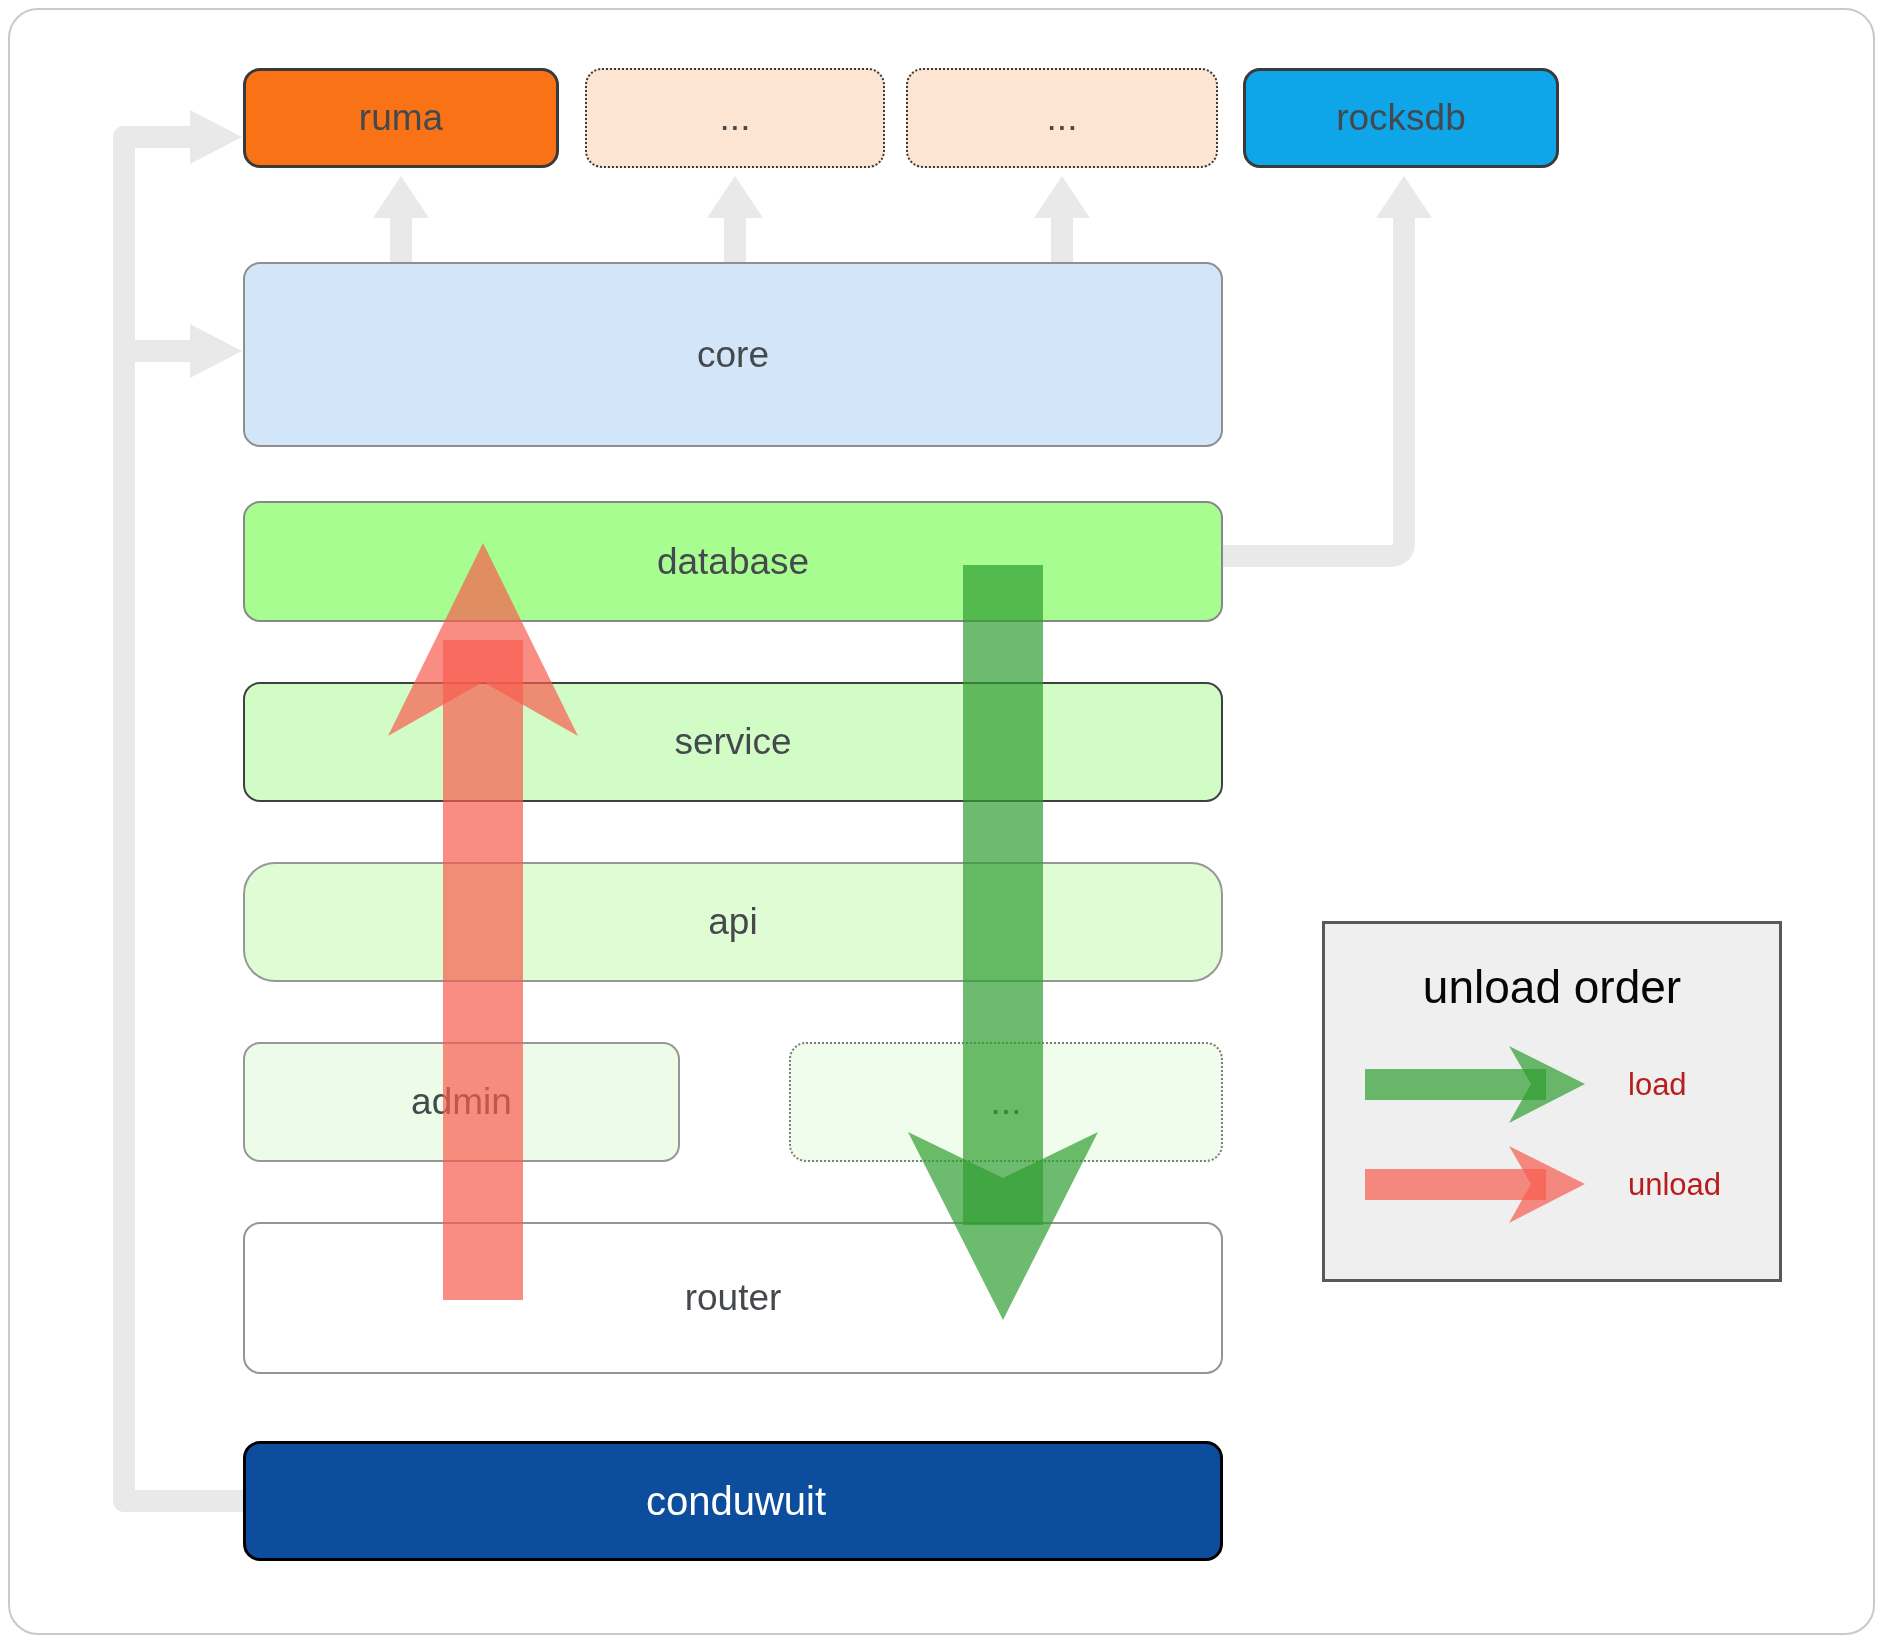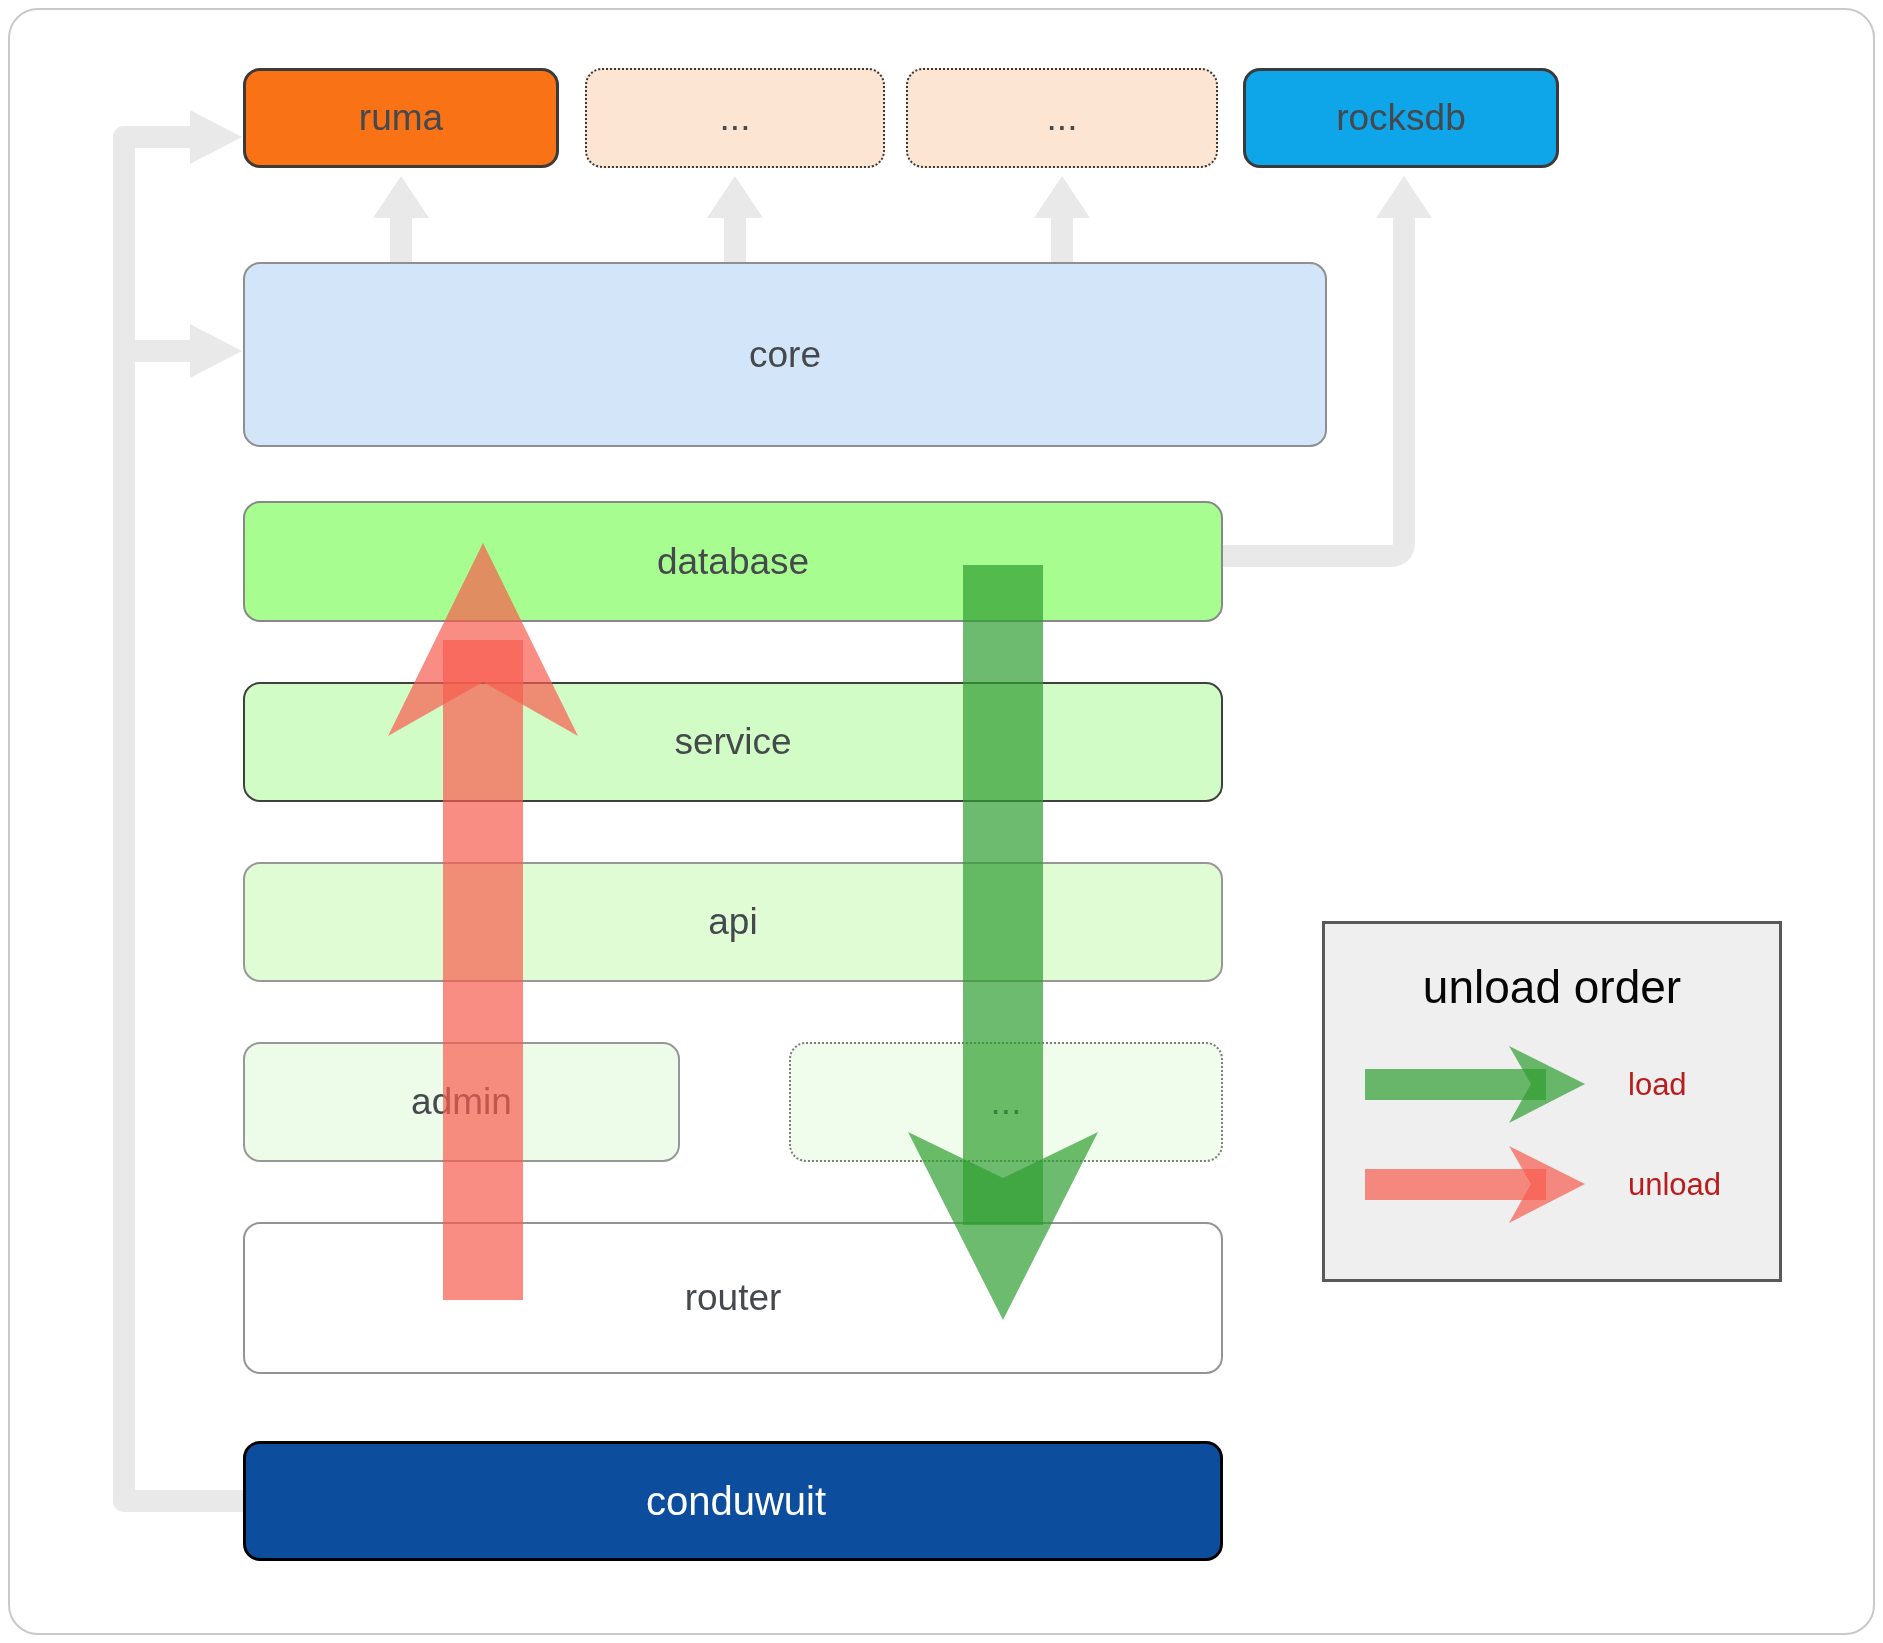--- a/index.html
+++ b/index.html
@@ -22,21 +22,21 @@
     font-size:37px;color:#45494e;
     border-radius:17px;
   }
   .node .lbl{position:relative;}
   
   .n-ruma      {left:243px;top:68px;width:316px;height:100px;border:3px solid #3a3a3a;}
   .n-etop1     {left:585px;top:68px;width:300px;height:100px;border:2px dotted #3a3a3a;}
   .n-etop2     {left:906px;top:68px;width:312px;height:100px;border:2px dotted #3a3a3a;}
   .n-rocksdb   {left:1243px;top:68px;width:316px;height:100px;border:3px solid #3a3a3a;}
   
-  .n-core      {left:243px;top:262px;width:1084px;height:185px;border:2px solid #8f8f8f;}
+  .n-core      {left:243px;top:262px;width:980px;height:185px;border:2px solid #8f8f8f;}
   .n-database  {left:243px;top:501px;width:980px;height:121px;border:2px solid #888888;}
   .n-service   {left:243px;top:682px;width:980px;height:120px;border:2px solid #404040;}
   .n-api       {left:243px;top:862px;width:980px;height:120px;border:2px solid #979797;}
   .n-admin     {left:243px;top:1042px;width:437px;height:120px;border:2px solid #979797;}
   .n-eadmin    {left:789px;top:1042px;width:434px;height:120px;border:2px dotted #7d7d7d;}
   .n-router    {left:243px;top:1222px;width:980px;height:152px;border:2px solid #949494;}
   .n-conduwuit {left:243px;top:1441px;width:980px;height:120px;border:3px solid #000000;
                 color:#ffffff;font-size:40px;padding-left:6px;}
   
   .legend{
@@ -96,21 +96,21 @@
 
   <div class="node n-core" style="background-color: rgb(211, 229, 248);">
     <span class="lbl">core</span>
   </div>
   <div class="node n-database" style="background-color: rgb(167, 253, 143); justify-content: center;">
     <span class="lbl">database</span>
   </div>
   <div class="node n-service" style="background-color: rgb(210, 252, 197);">
     <span class="lbl">service</span>
   </div>
-  <div class="node n-api" style="background-color: rgb(224, 252, 213);">
+  <div class="node n-api" style="background-color: rgb(224, 252, 213); border-radius: 32px;">
     <span class="lbl">api</span>
   </div>
   <div class="node n-admin" style="background-color: rgb(237, 252, 233);">
     <span class="lbl">admin</span>
   </div>
   <div class="node n-eadmin" style="background-color: rgb(240, 253, 236);">
     <span class="lbl">...</span>
   </div>
   <div class="node n-router" style="background-color: rgb(255, 255, 255);">
     <span class="lbl">router</span>

